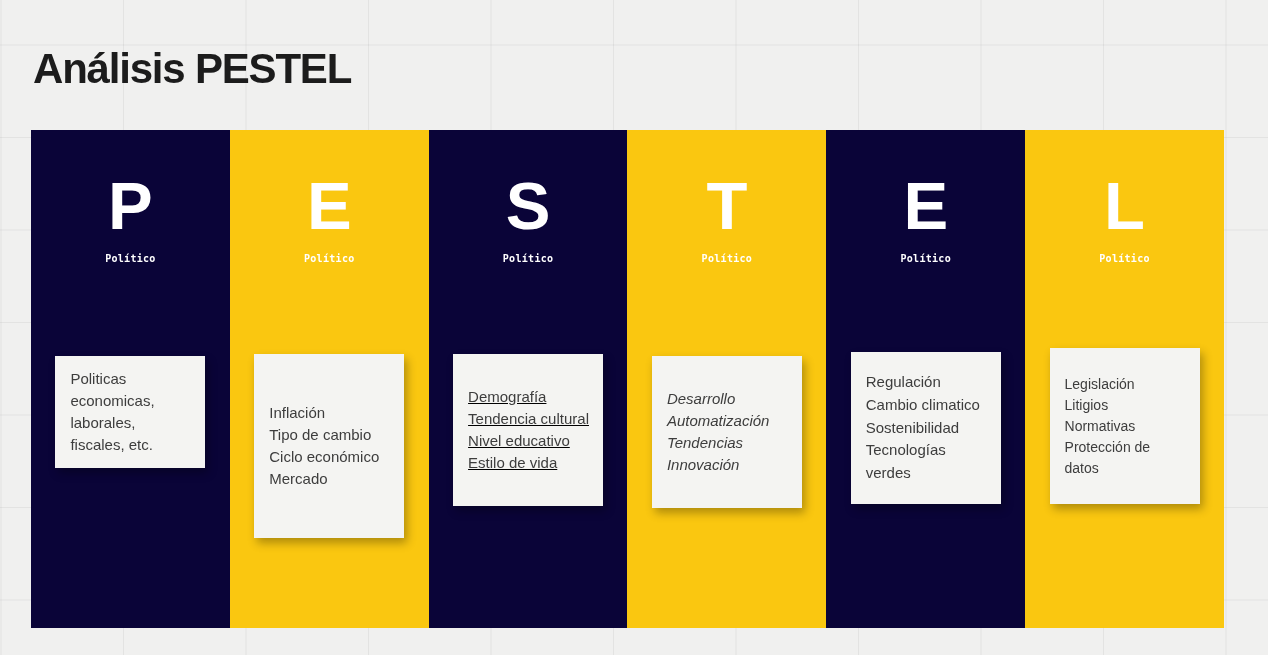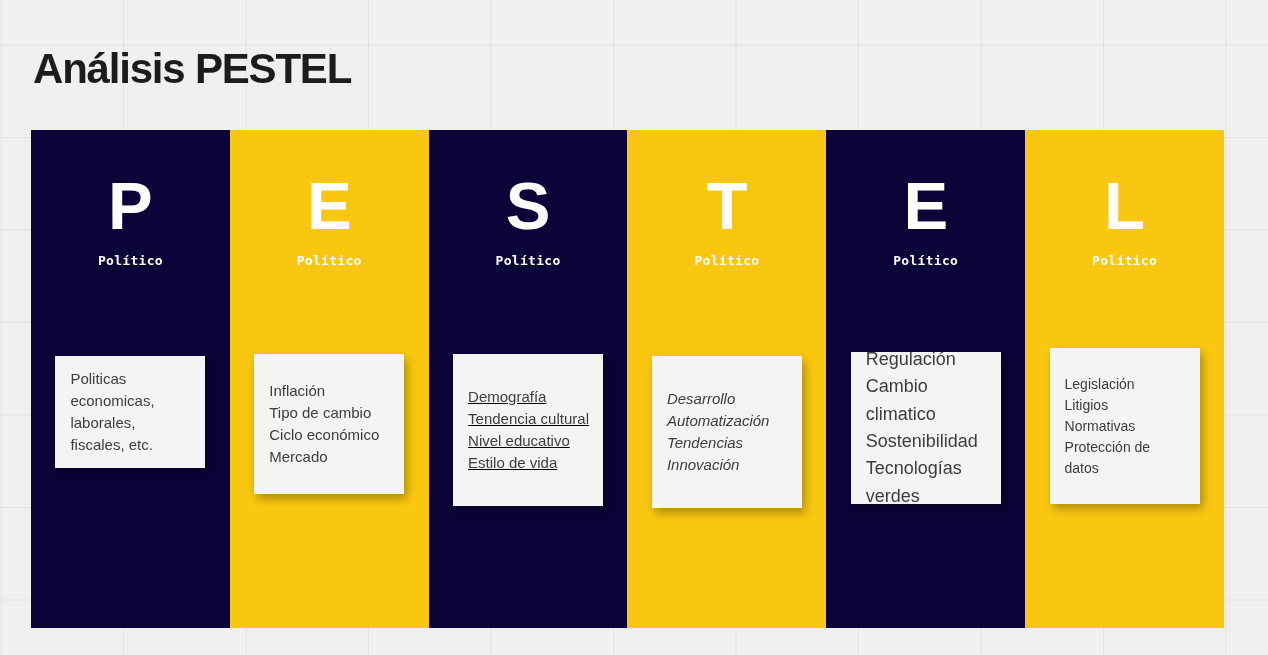--- a/index.html
+++ b/index.html
@@ -63,21 +63,21 @@
     margin-top: 42px;
     font-size: 67px;
     font-weight: 700;
     color: #ffffff;
     line-height: 1;
     letter-spacing: 0px;
   }
   .column-subtitle {
     margin-top: 15px;
     font-family: "DejaVu Sans Mono", "Liberation Mono", monospace;
-    font-size: 13px;
+    font-size: 10px;
     font-weight: 700;
     color: #ffffff;
     letter-spacing: 0.3px;
     line-height: 1;
   }
 
   
   .column-card {
     position: absolute;
     left: 50%;
@@ -93,27 +93,27 @@
   }
   .column-card .card-line {
     color: #3d3d3d;
     font-size: 15px;
     line-height: 1.48;
     white-space: pre-line;
   }
 
   
   .col-1 .column-card { top: 226px; height: 112px; }
-  .col-2 .column-card { top: 224px; height: 140px; }
+  .col-2 .column-card { top: 224px; height: 184px; }
   .col-3 .column-card { top: 224px; height: 152px; text-decoration: underline; }
   .col-4 .column-card { top: 226px; height: 152px; font-style: italic; }
   .col-5 .column-card { top: 222px; height: 152px; }
   .col-6 .column-card { top: 218px; height: 156px; }
 
-  .col-5 .column-card .card-line { font-size: 18px; line-height: 1.52; }
+  .col-5 .column-card .card-line { font-size: 15px; line-height: 1.52; }
   .col-6 .column-card .card-line { font-size: 14px; line-height: 1.5; }
 </style>
 </head>
 <body>
 
 <div id="canvas-grid"></div>
 
 <h1 id="page-title">Análisis PESTEL</h1>
 
 <div id="pestel-board">

